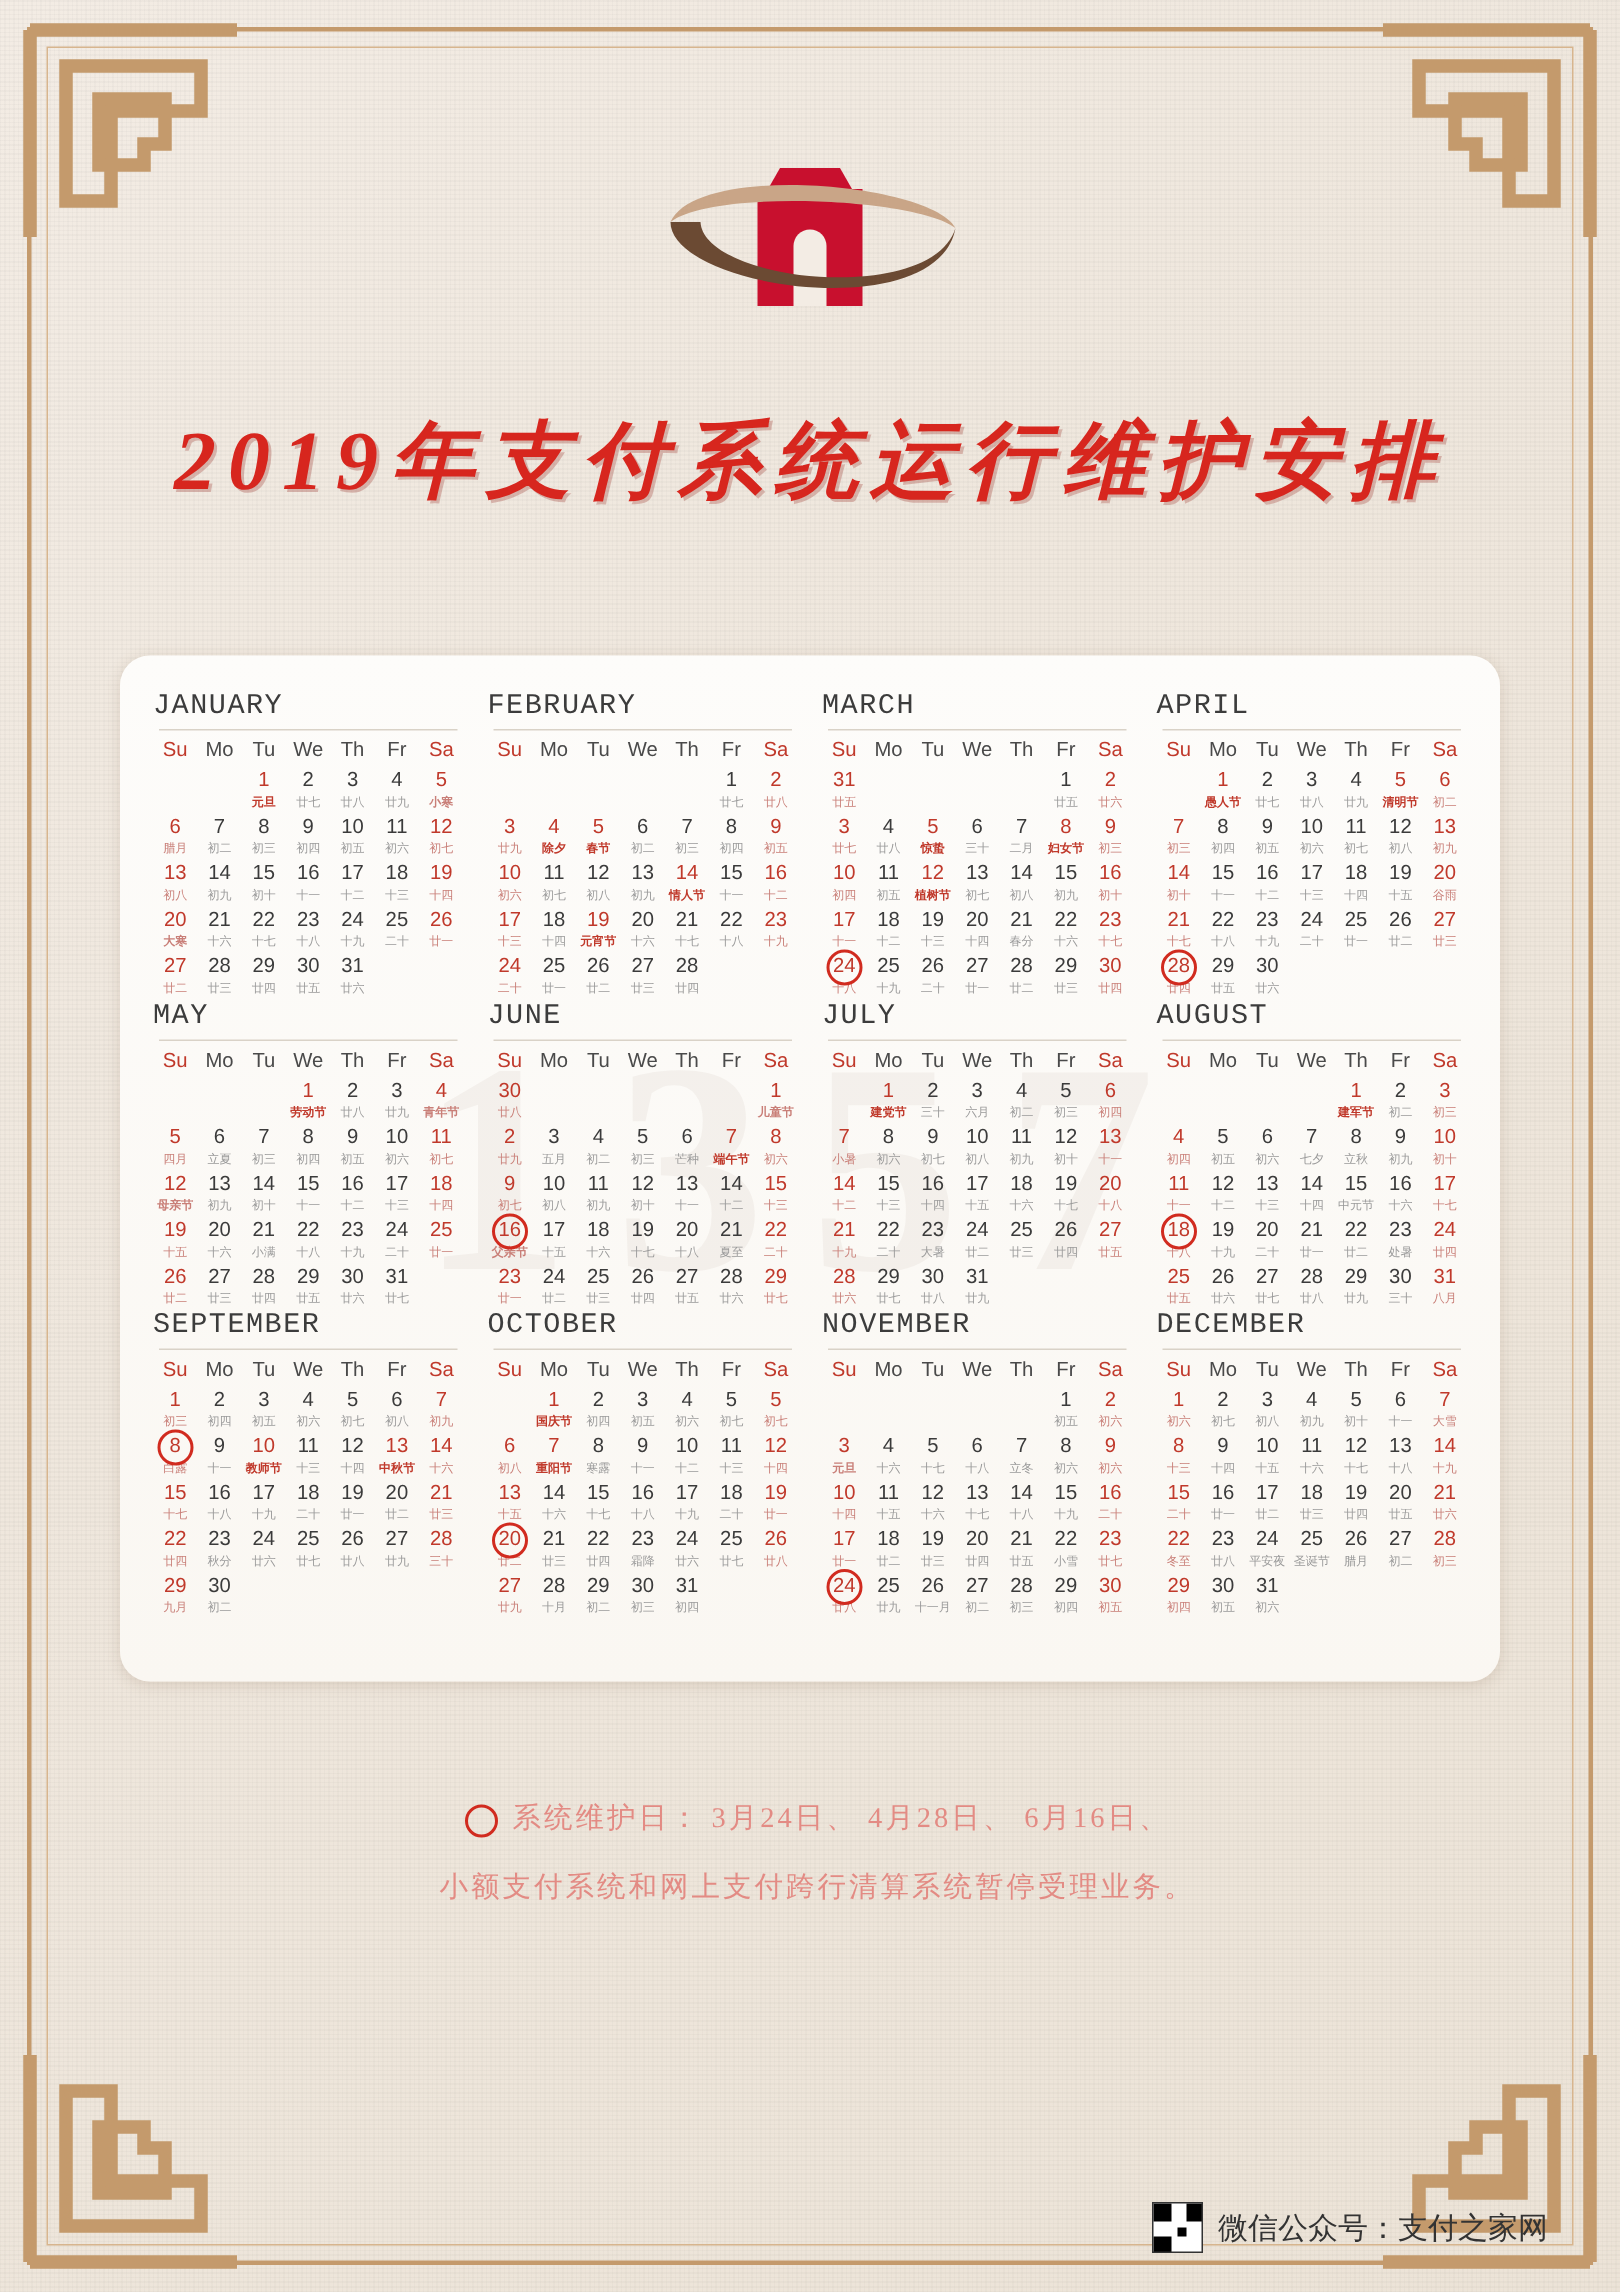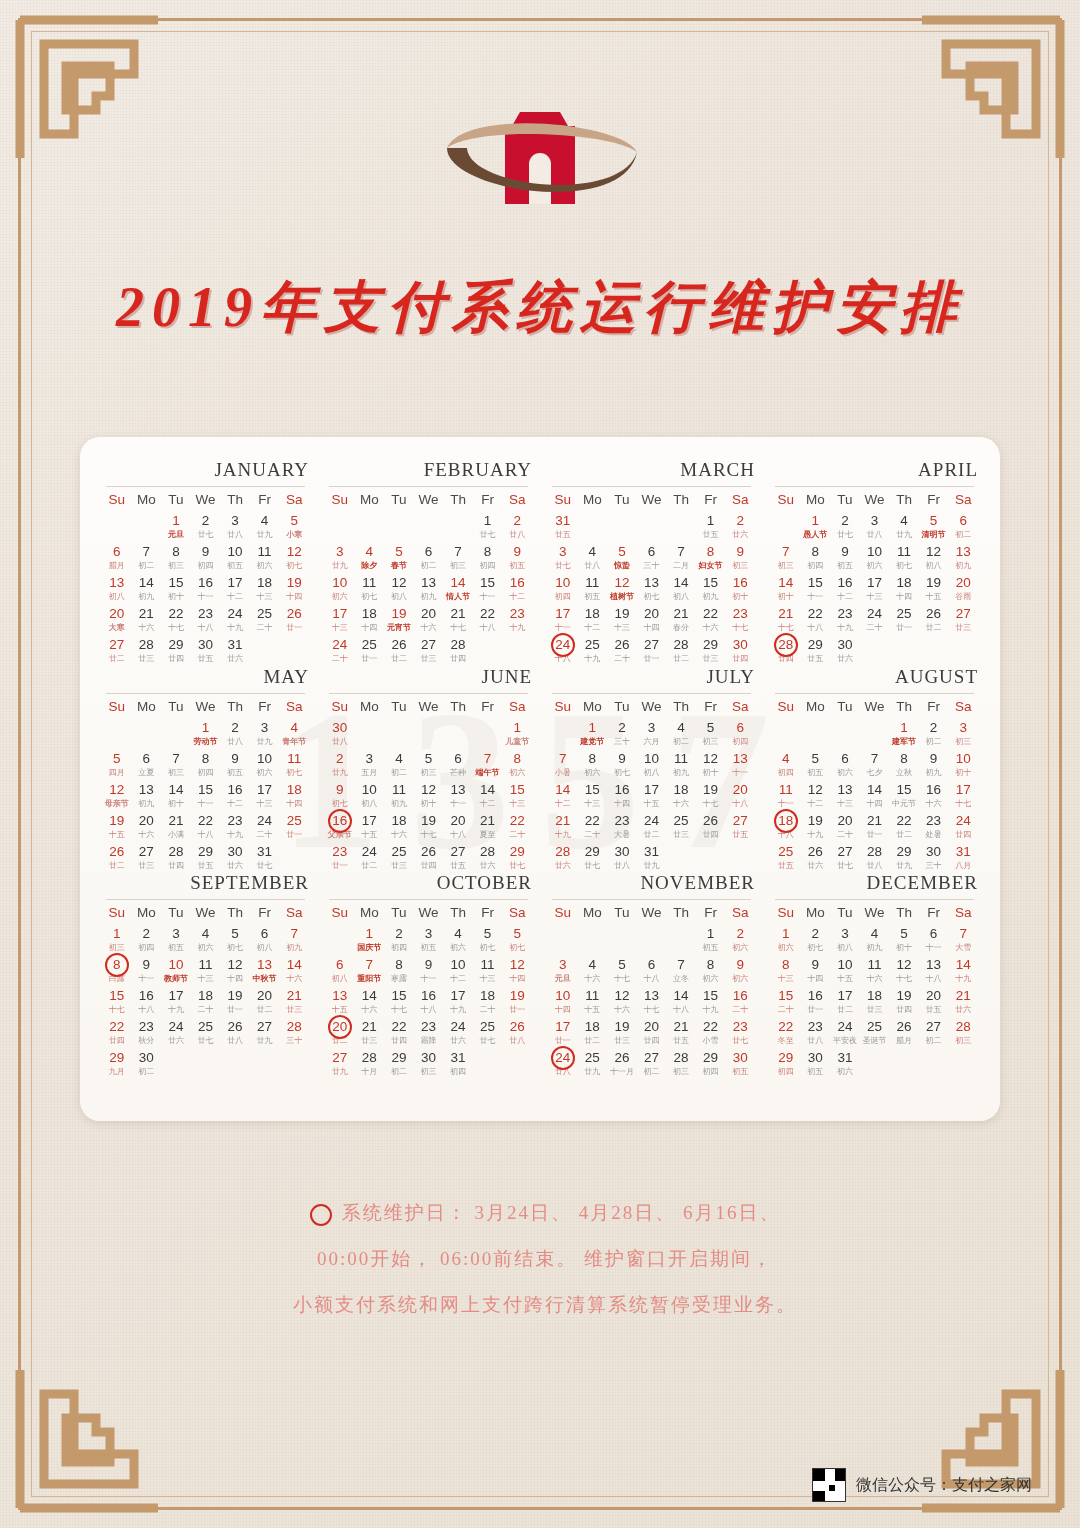--- a/index.html
+++ b/index.html
@@ -57,22 +57,22 @@
   .months{
     position:relative;
     display:grid;grid-template-columns:repeat(4,1fr);
     grid-template-rows:repeat(3,1fr);
     padding:22px 14px 10px 14px;
     height:calc(100% - 32px);
     box-sizing:border-box;
   }
   .month{padding:0 8px;}
   .m-name{
-    text-align:right;font-size:19px;color:#3c3c3c;letter-spacing:1px;
-    margin-bottom:5px;font-family:Liberation Serif, serif;
+    text-align:left;font-size:19px;color:#3c3c3c;letter-spacing:1px;
+    margin-bottom:5px;font-family:Liberation Mono, monospace;
   }
   .m-rule{height:1px;background:#d9d2c7;margin:0 4px 5px 4px;}
   table.cal{width:100%;border-collapse:collapse;table-layout:fixed;}
   table.cal th{
     font-size:13.5px;font-weight:normal;color:#4a4a4a;padding:0 0 3px 0;text-align:center;
   }
   table.cal th.wk{color:#c0392b;margin-left:20px;}
   table.cal td{
     text-align:center;vertical-align:top;padding:1px 0 2px 0;height:25px;
     position:relative;
@@ -109,21 +109,21 @@
   }
   .qr{
     width:34px;height:34px;background:
       linear-gradient(#000,#000) 0 0/12px 12px no-repeat,
       linear-gradient(#000,#000) 22px 0/12px 12px no-repeat,
       linear-gradient(#000,#000) 0 22px/12px 12px no-repeat,
       linear-gradient(#000,#000) 16px 16px/6px 6px no-repeat,
       #fff;
     border:1px solid #333;box-sizing:border-box;
   }
-  .footer-text{font-size:16px;color:#333;font-family:"Liberation Sans",sans-serif;}
+  .footer-text{font-size:20px;color:#333;font-family:"Liberation Sans",sans-serif;}
 </style>
 </head>
 <body>
 
 <div class="frame"></div>
 
 <div class="corner c-tl">
   <svg width="150" height="150" viewBox="0 0 150 150">
     <g fill="none" stroke="#c49a6c" stroke-width="9">
       <path d="M6 6 H144 M6 6 V144"></path>
@@ -943,20 +943,19 @@
           </tbody>
         </table>
       </div>
     </div>
 </div>
 
 <div class="note">
   <div class="note-line">
     <span class="ring"></span><span>系统维护日： 3月24日、 4月28日、 6月16日、</span>
   </div>
-  <div class="note-line">00:00开始， 06:00前结束。 维护窗口开启期间，</div>
   <div class="note-line">小额支付系统和网上支付跨行清算系统暂停受理业务。</div>
 </div>
 
 <div class="footer">
   <div class="qr"></div>
   <div class="footer-text">微信公众号：支付之家网</div>
 </div>
 
 </body></html>

